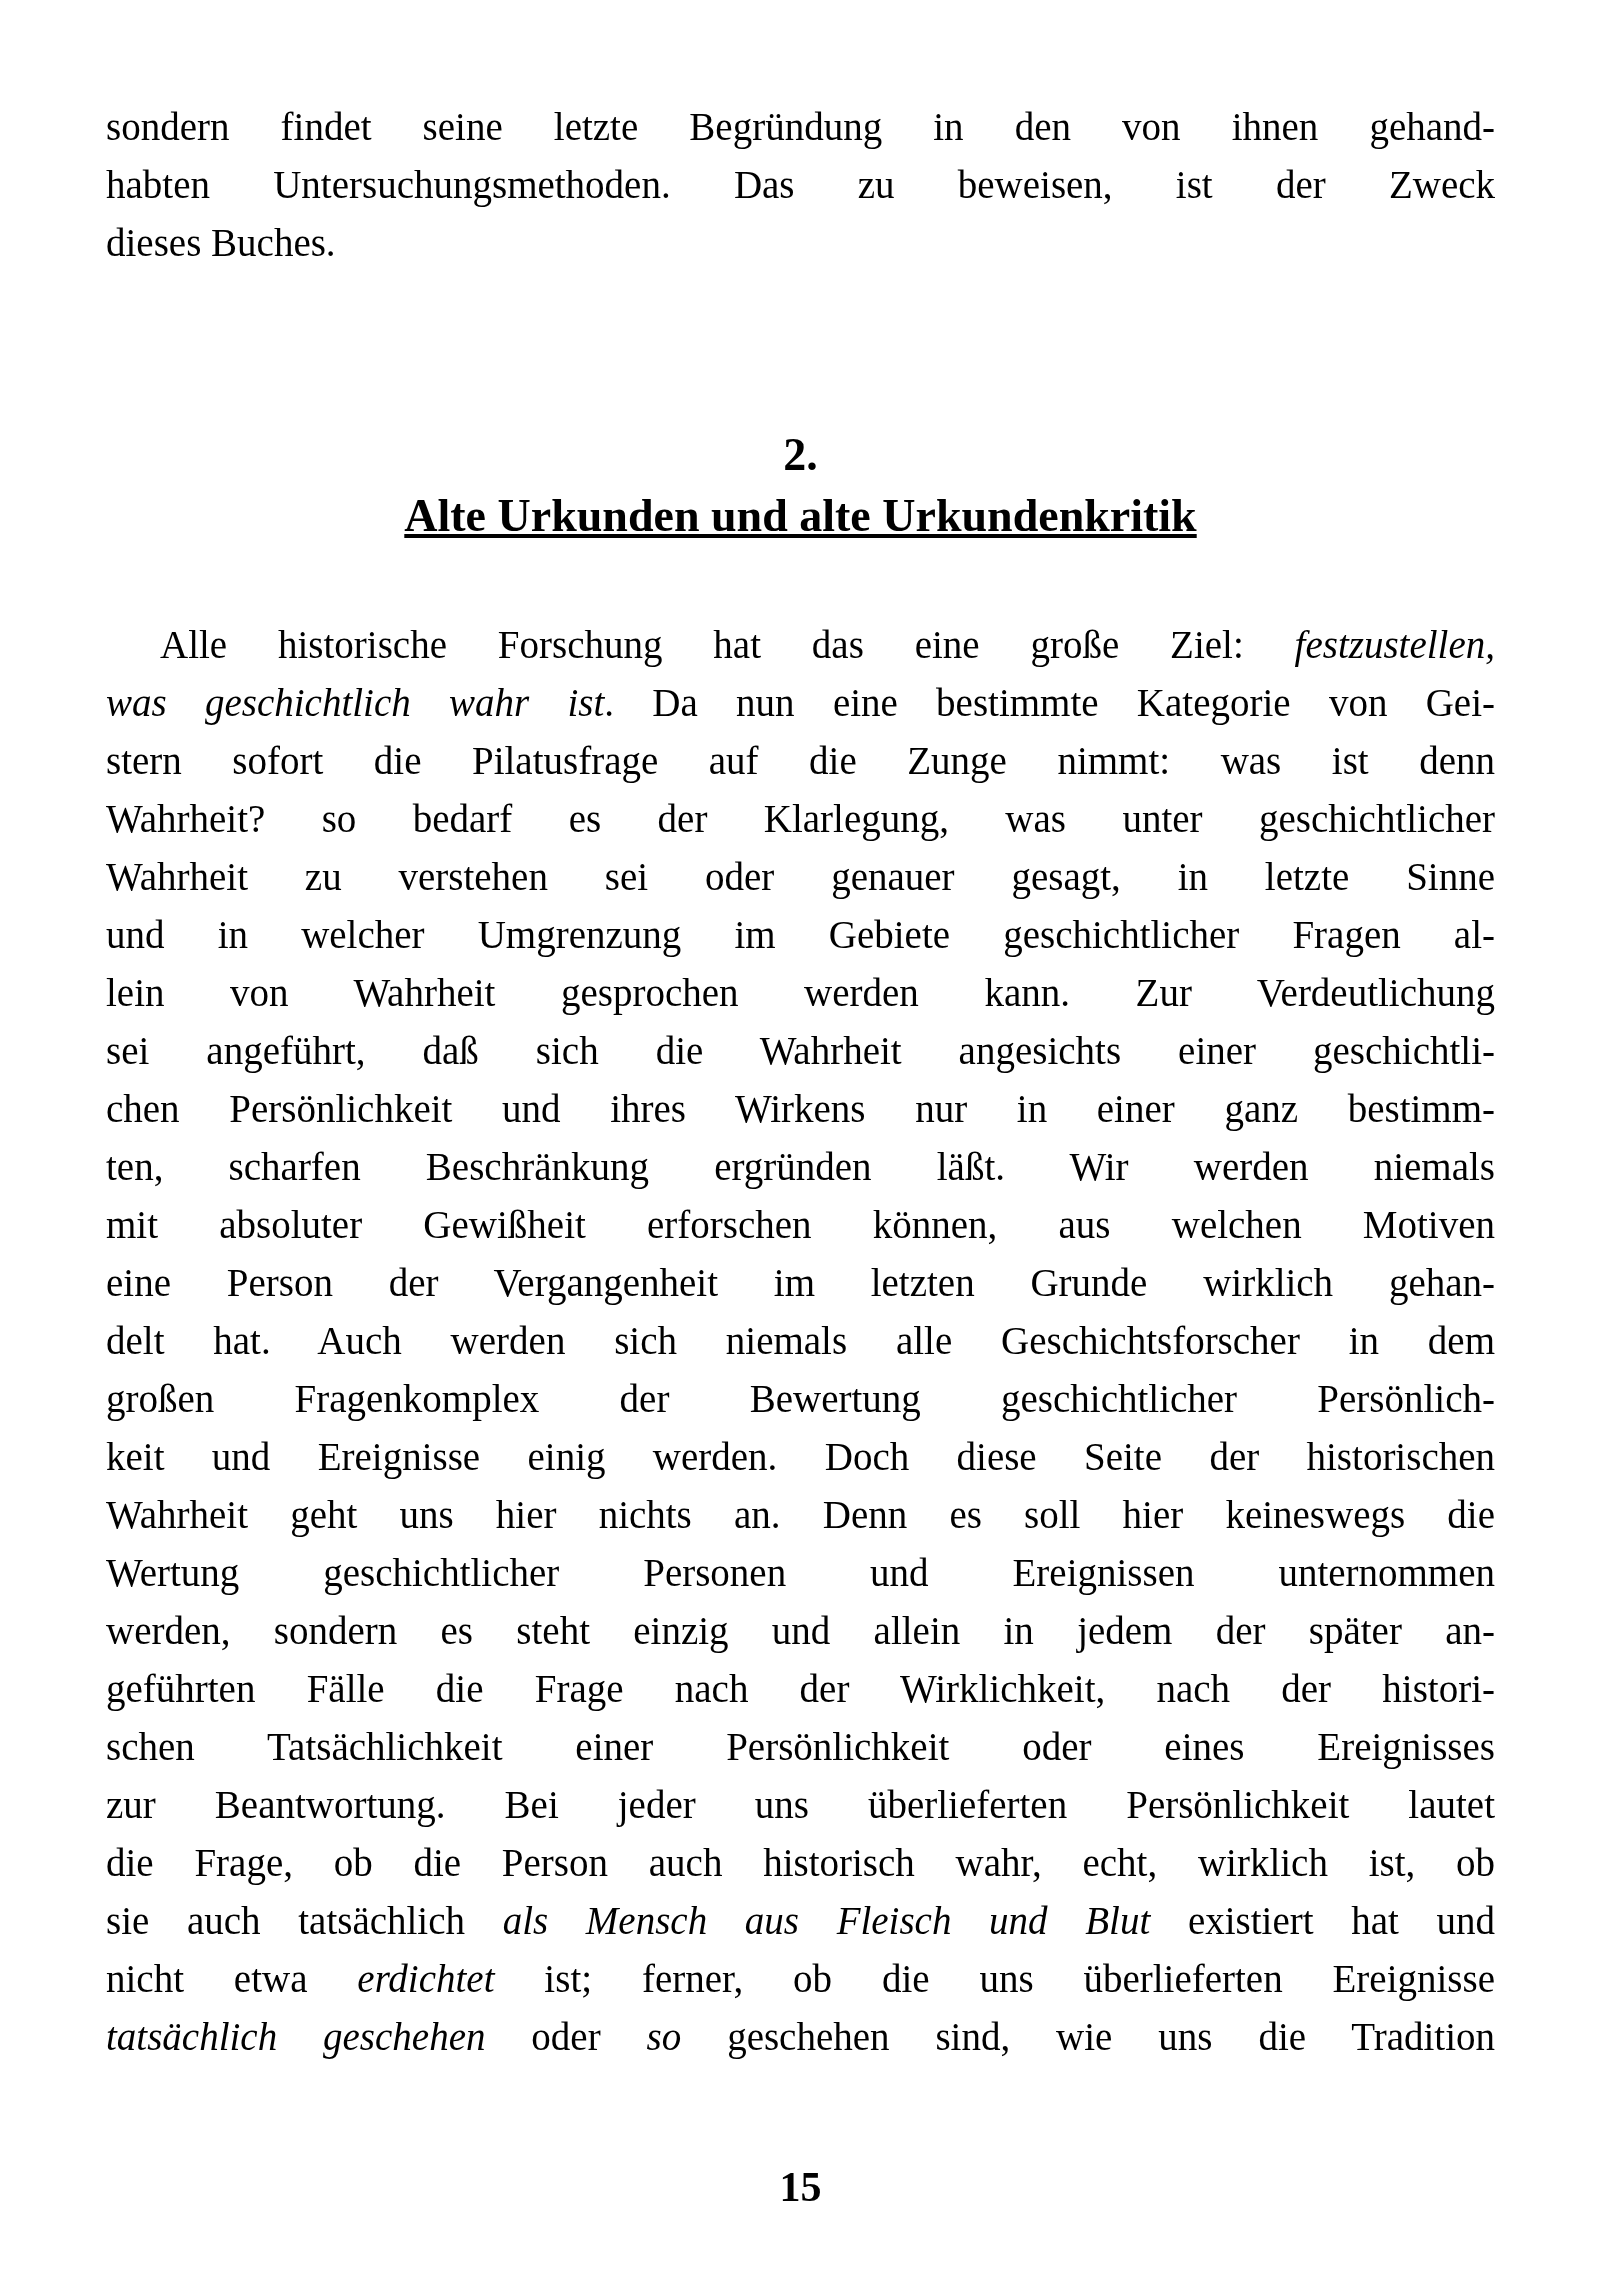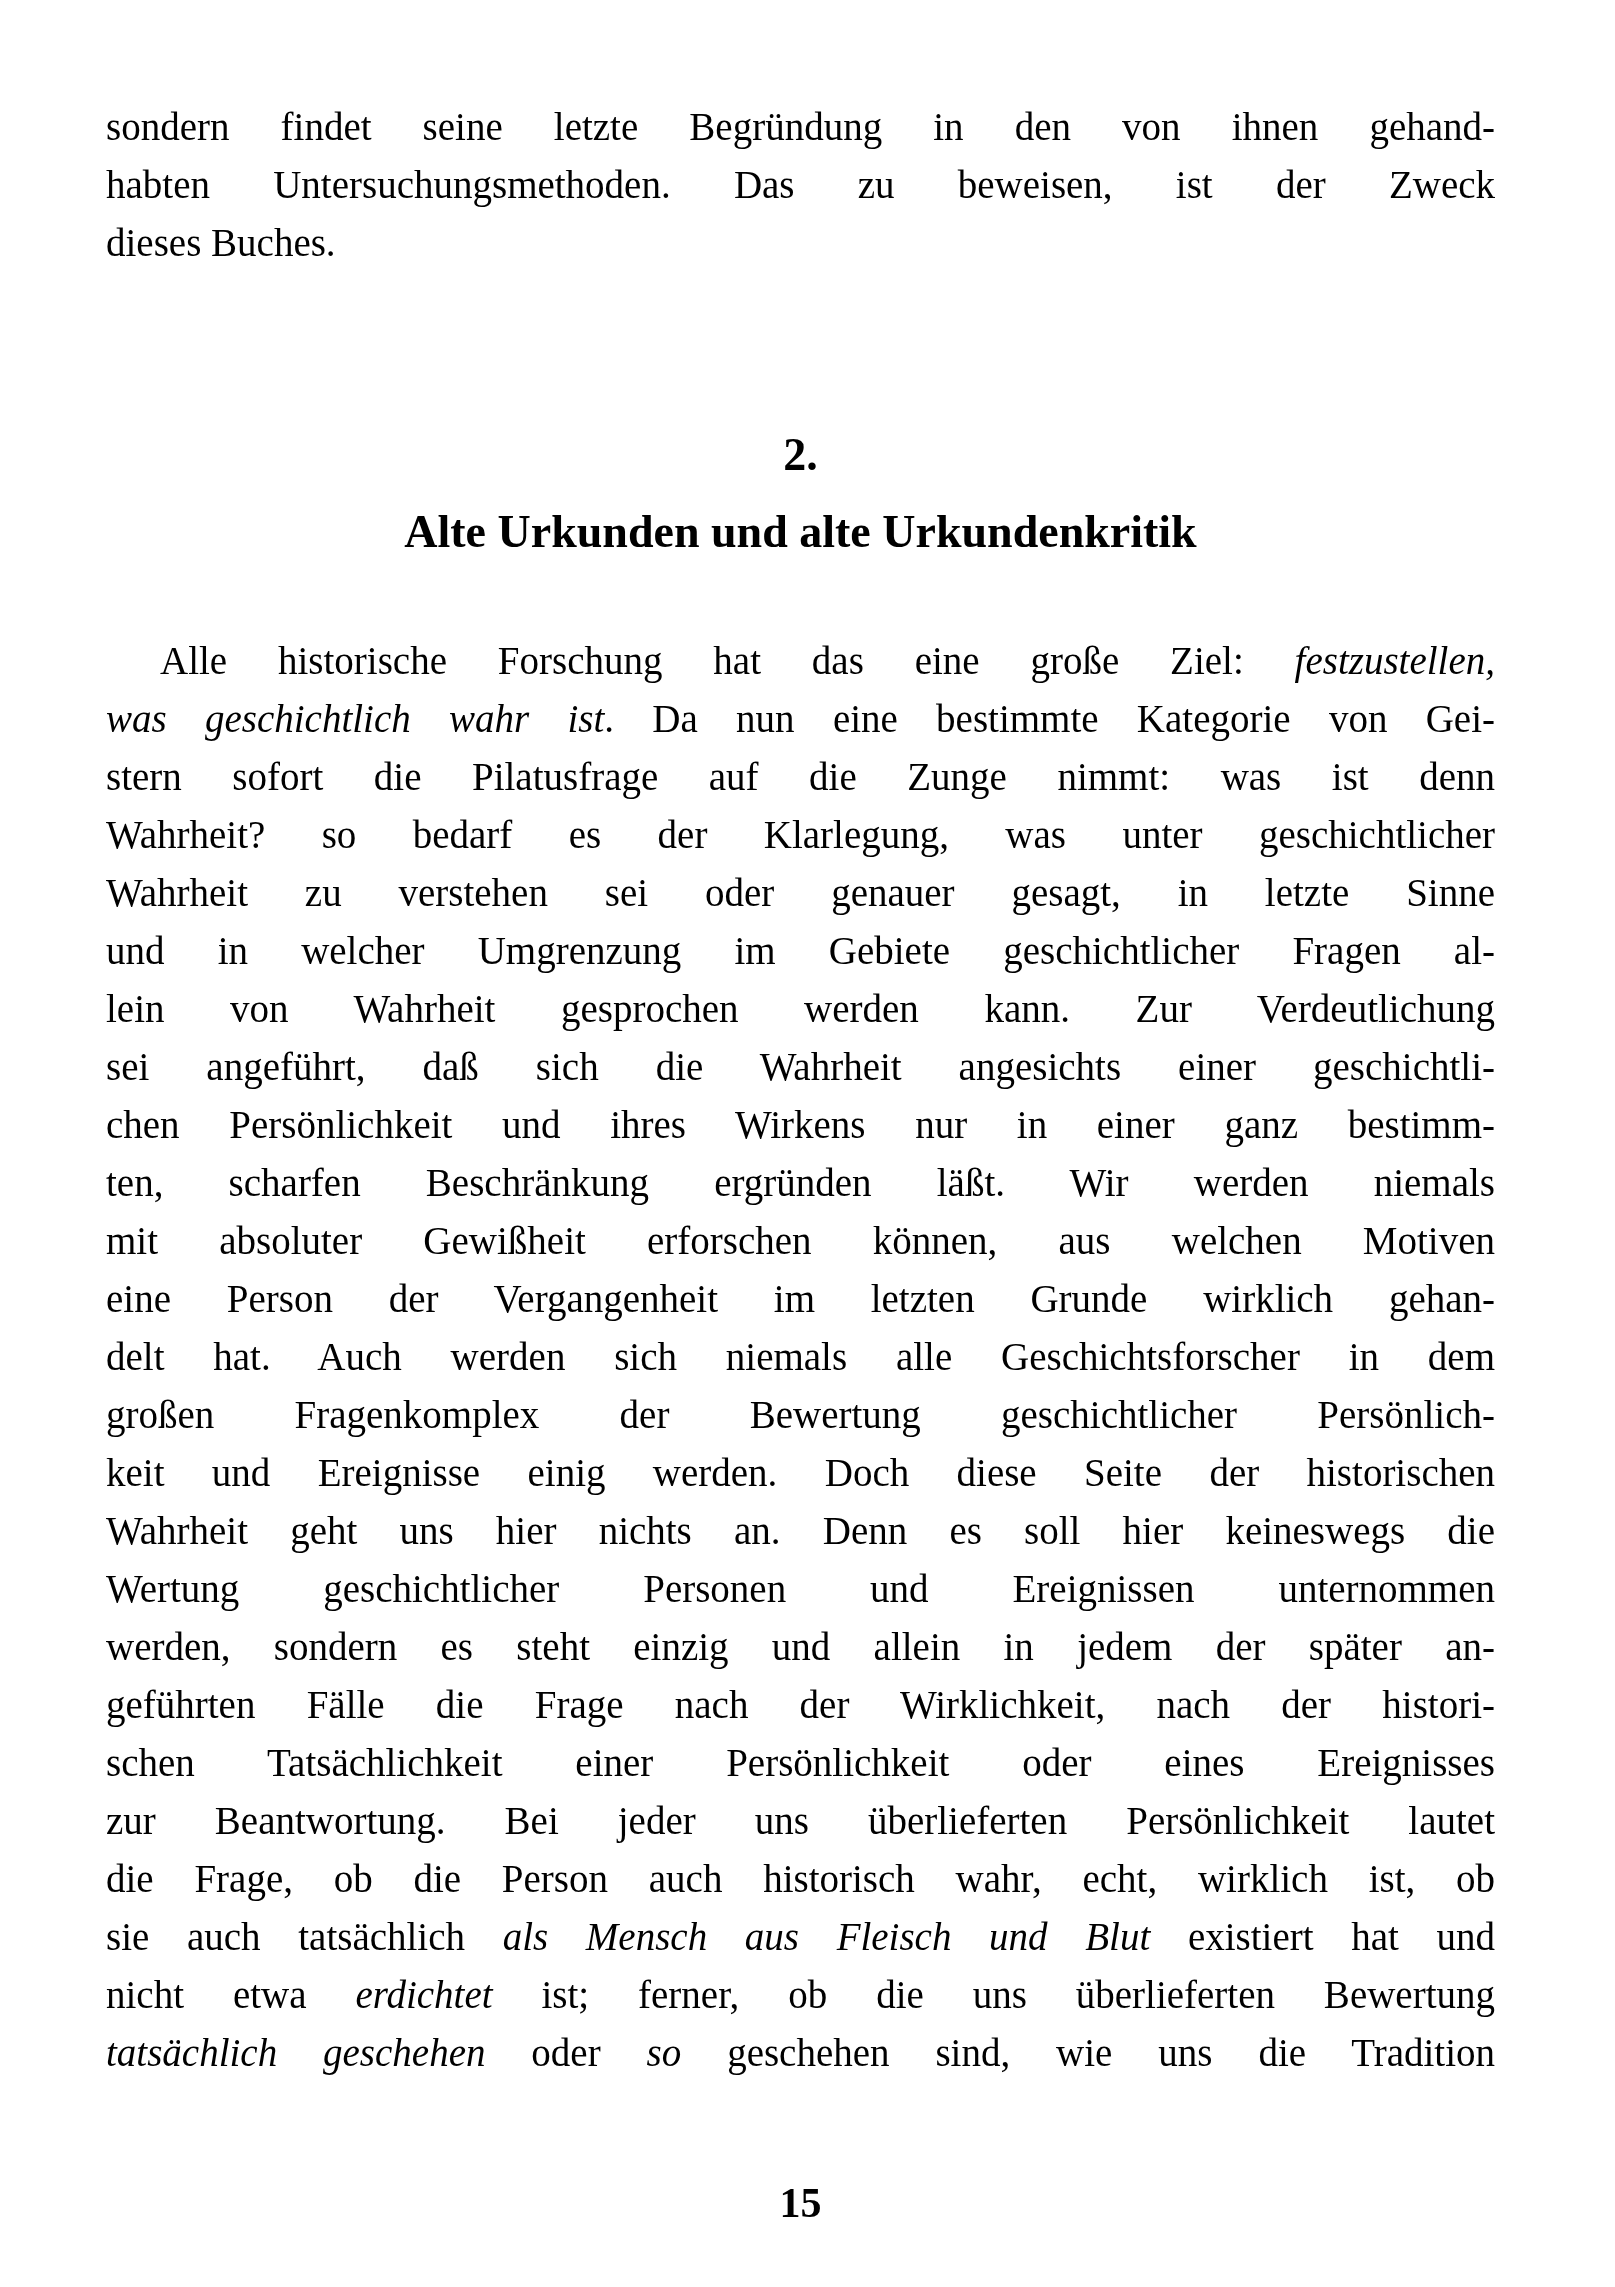--- a/index.html
+++ b/index.html
@@ -35,21 +35,21 @@
   .line.indent { text-indent: 54px; }
   .it { font-style: italic; }
   .section-head {
     margin-top: 152px;
     margin-left: 106px;
     width: 1389px;
     text-align: center;
     font-weight: bold;
   }
   .sec-num  { font-size: 46px; line-height: 61px; }
-  .sec-title { font-size: 46px; line-height: 61px; margin: 16px; font-weight: bold; }
+  .sec-title { font-size: 46px; line-height: 61px; margin: 0; font-weight: bold; text-decoration: underline; }
   .para2 { margin-top: 70px; }
   .folio {
     margin-top: 92px;
     margin-left: 106px;
     width: 1389px;
     text-align: center;
     font-size: 42px;
     line-height: 58px;
     font-weight: bold;
   }
@@ -87,20 +87,20 @@
       <div class="line"><span>großen Fragenkomplex der Bewertung geschichtlicher Persönlich-</span></div>
       <div class="line"><span>keit und Ereignisse einig werden. Doch diese Seite der historischen</span></div>
       <div class="line"><span>Wahrheit geht uns hier nichts an. Denn es soll hier keineswegs die</span></div>
       <div class="line"><span>Wertung geschichtlicher Personen und Ereignissen unternommen</span></div>
       <div class="line"><span>werden, sondern es steht einzig und allein in jedem der später an-</span></div>
       <div class="line"><span>geführten Fälle die Frage nach der Wirklichkeit, nach der histori-</span></div>
       <div class="line"><span>schen Tatsächlichkeit einer Persönlichkeit oder eines Ereignisses</span></div>
       <div class="line"><span>zur Beantwortung. Bei jeder uns überlieferten Persönlichkeit lautet</span></div>
       <div class="line"><span>die Frage, ob die Person auch historisch wahr, echt, wirklich ist, ob</span></div>
       <div class="line"><span>sie auch tatsächlich </span><span class="it">als Mensch aus Fleisch und Blut</span><span> existiert hat und</span></div>
-      <div class="line"><span>nicht etwa </span><span class="it">erdichtet</span><span> ist; ferner, ob die uns überlieferten Bewertung</span></div>
+      <div class="line"><span>nicht etwa </span><span class="it">erdichtet</span><span> ist; ferner, ob die uns überlieferten Ereignisse</span></div>
       <div class="line"><span class="it">tatsächlich geschehen</span><span> oder </span><span class="it">so</span><span> geschehen sind, wie uns die Tradition</span></div>
     </section>
 
   <footer class="folio">15</footer>
 
 </main>
 
 
 </body></html>

